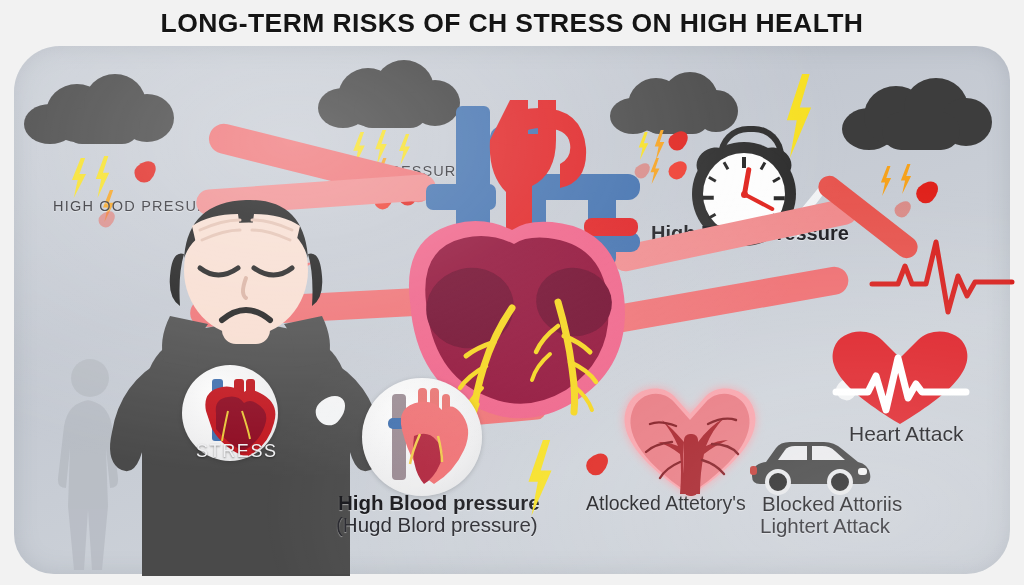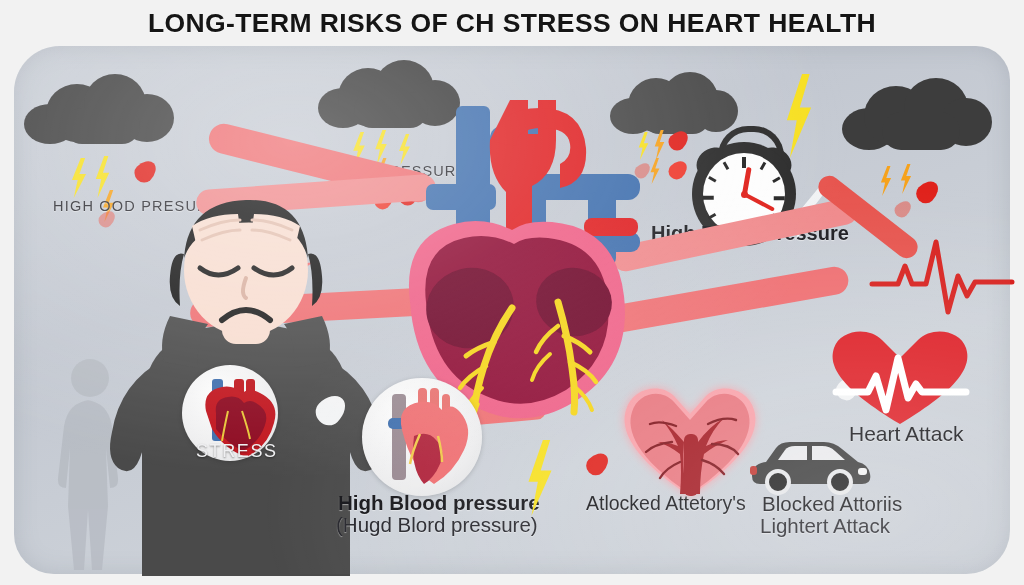--- a/index.html
+++ b/index.html
@@ -106,21 +106,21 @@
   
   svg{display:block;overflow:visible;}
 </style>
 </head>
 <body>
 
 <div id="stage">
 
   <div class="panel"></div>
 
-  <div class="title">LONG-TERM RISKS OF CH  STRESS ON HEART HEALTH</div>
+  <div class="title">LONG-TERM RISKS OF CH  STRESS ON HIGH HEALTH</div>
 
   <div class="cloud c1" style="left:24px;top:74px;width:150px;height:70px;">
     <i style="left:0px;top:30px;width:52px;height:40px;"></i>
     <i style="left:22px;top:10px;width:62px;height:58px;"></i>
     <i style="left:60px;top:0px;width:62px;height:60px;"></i>
     <i style="left:96px;top:20px;width:54px;height:48px;"></i>
     <i style="left:40px;top:34px;width:76px;height:36px;border-radius:24px;"></i>
   </div>
   <div class="bolt" style="left:68px;top:158px;width:22px;height:40px;"></div>
   <div class="bolt" style="left:92px;top:156px;width:21px;height:42px;"></div>

